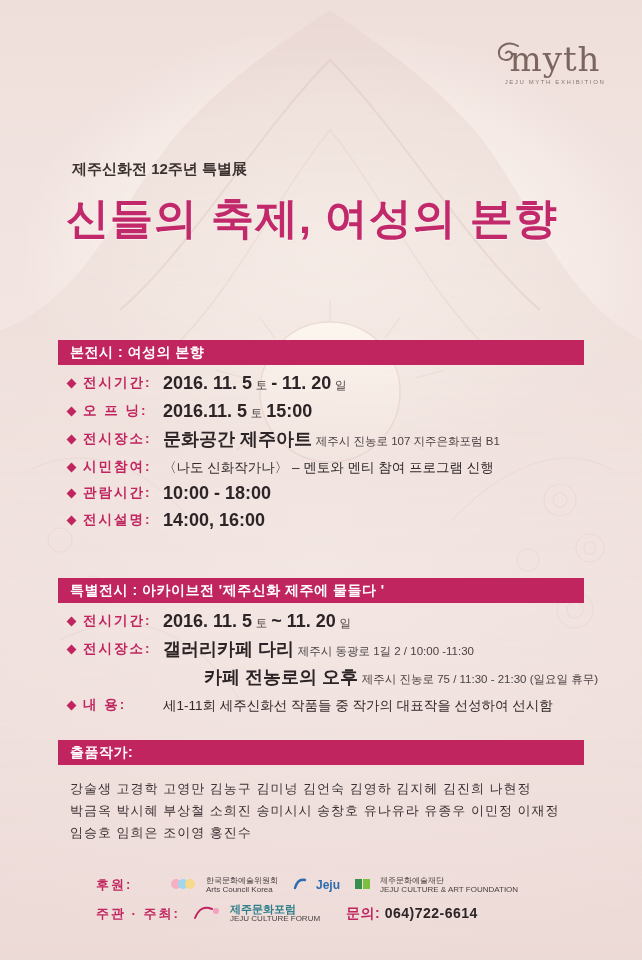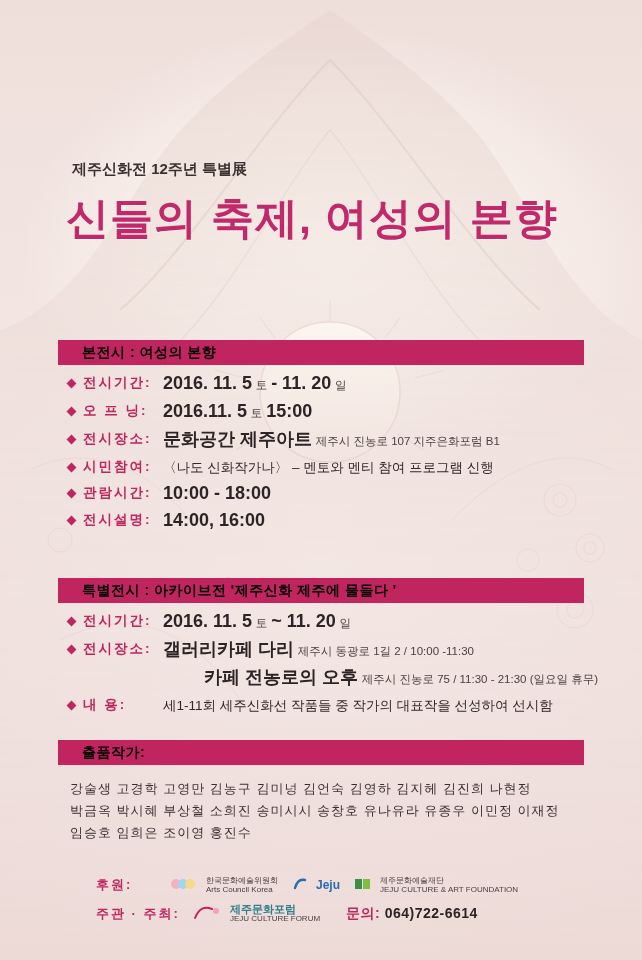--- a/index.html
+++ b/index.html
@@ -46,24 +46,24 @@
   .title{
     position:absolute;left:66px;top:190px;
     font-size:43px;font-weight:bold;color:#c2296b;
     letter-spacing:1px;white-space:nowrap;
     text-shadow:0 1px 0 rgba(255,255,255,.5);
   }
 
   
   .bar{
     position:absolute;left:58px;width:526px;height:25px;
-    background:#c0255f;color:#000000;
+    background:#c0255f;color:#ffffff;
     font-size:14px;font-weight:bold;
     display:flex;align-items:center;
-    padding-left:24px;box-sizing:border-box;
+    padding-left:12px;box-sizing:border-box;
     letter-spacing:.5px;
   }
   #bar-main{top:340px;}
   #bar-special{top:578px;}
   #bar-artists{top:740px;}
 
   
   .rows{position:absolute;left:58px;width:540px;}
   .row{display:flex;align-items:flex-start;margin-bottom:7px;}
   .bullet{
@@ -146,20 +146,27 @@
           <circle cx="590" cy="548" r="6"></circle>
         <circle cx="528" cy="560" r="11"></circle>
         <circle cx="575" cy="610" r="18"></circle>
           <circle cx="575" cy="610" r="8"></circle>
         <circle cx="60" cy="540" r="12"></circle>
         <circle cx="92" cy="585" r="9"></circle>
       </g>
     </svg>
   </div>
 
+  <div class="logo">
+    <svg class="swirl" width="34" height="34" viewBox="0 0 34 34">
+      <path d="M26,8 C16,2 6,8 7,16 C8,23 18,24 20,18 C21,14 16,12 14,15" fill="none" stroke="#7b6560" stroke-width="2" stroke-linecap="round"></path>
+    </svg>
+    <div class="word">myth</div>
+    <div class="sub">JEJU MYTH EXHIBITION</div>
+  </div>
 
   <div class="kicker">제주신화전 12주년 특별展</div>
   <div class="title">신들의 축제, 여성의 본향</div>
 
   <div class="bar" id="bar-main">본전시 :  여성의 본향</div>
   <div class="rows" id="main-rows">
 
     <div class="row">
       <span class="bullet"></span>
       <span class="lbl">전시기간:</span>

